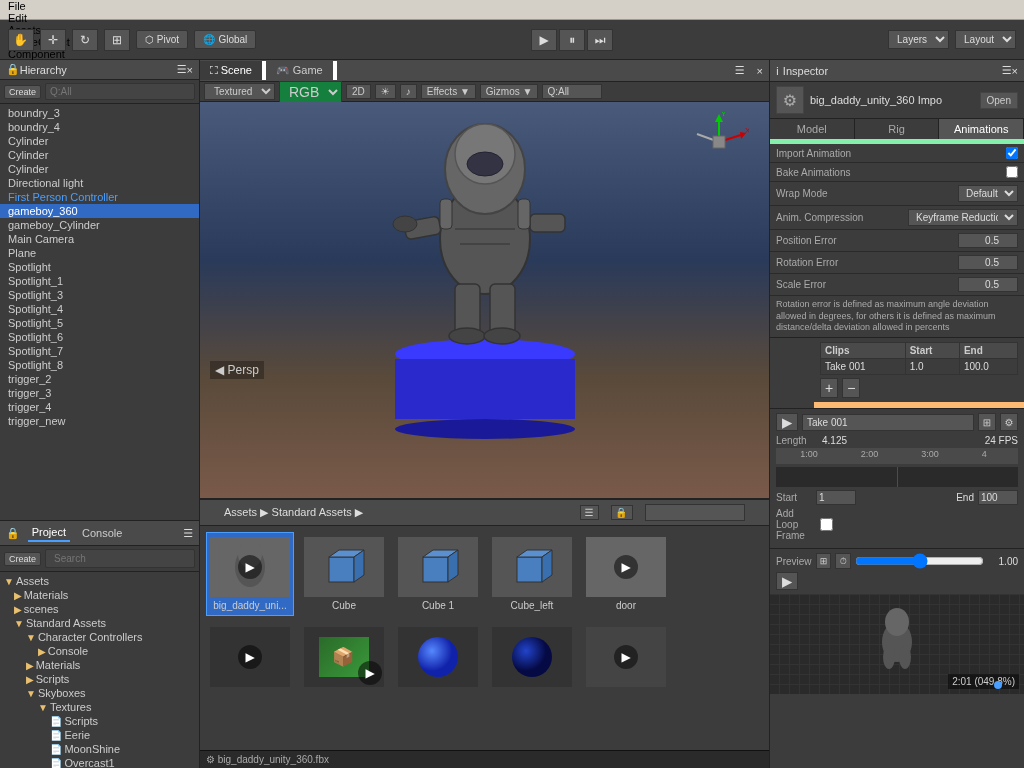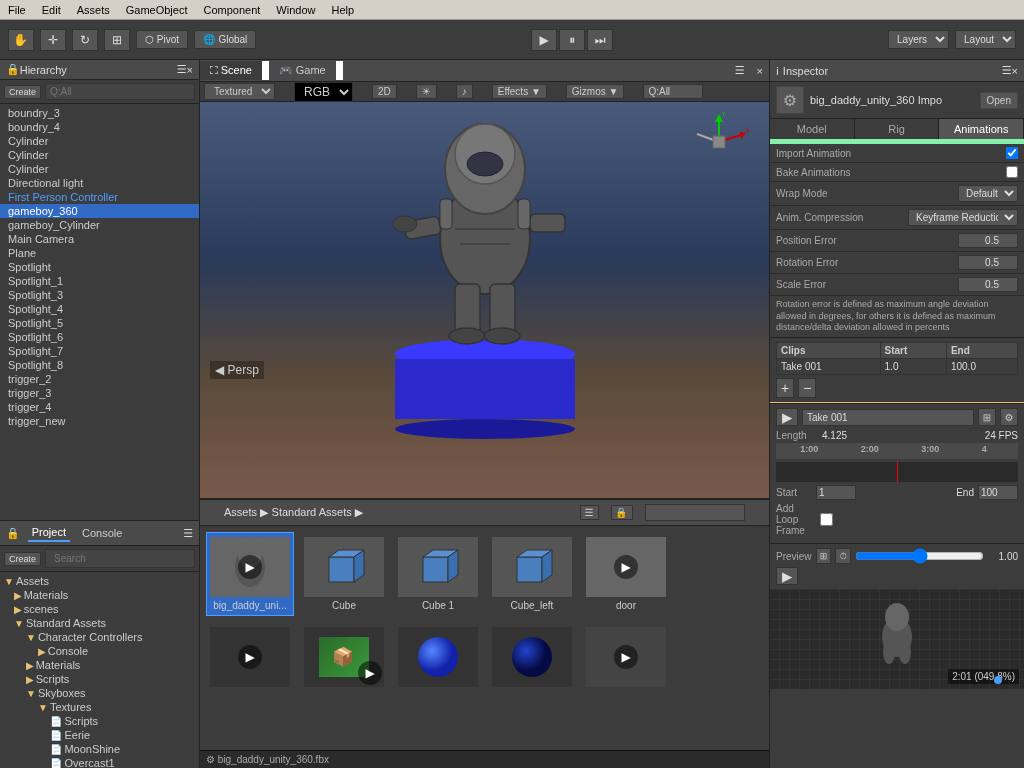--- a/index.html
+++ b/index.html
@@ -1,19 +1,19 @@
 <!DOCTYPE html>
 <html><head>
   <meta charset="utf-8">
   <style>
     * { box-sizing: border-box; margin: 0; padding: 0; }
     body { font-family: Arial, sans-serif; font-size: 11px; background: #3c3c3c; color: #ddd; overflow: hidden; width: 1024px; height: 768px; }
     
     
-    #menubar { background: #d4d0c8; color: #000; display: flex; align-items: center; height: 20px; border-bottom: 1px solid #999; }
+    #menubar { background: #d4d0c8; color: #000; display: flex; height: 20px; border-bottom: 1px solid #999; flex-direction: column; }
     #menubar span { padding: 0 8px; cursor: pointer; font-size: 11px; color: #000; }
     
     
     #toolbar { background: #3c3c3c; height: 40px; display: flex; align-items: center; padding: 0 8px; gap: 6px; border-bottom: 1px solid #222; }
     .toolbar-btn { background: #555; border: 1px solid #333; color: #ddd; padding: 3px 8px; font-size: 10px; cursor: pointer; border-radius: 2px; display: flex; align-items: center; gap: 3px; }
     .play-controls { display: flex; gap: 2px; }
     .play-btn { background: #555; border: 1px solid #333; color: #ddd; width: 26px; height: 22px; cursor: pointer; display: flex; align-items: center; justify-content: center; font-size: 12px; }
     .layers-select { background: #555; border: 1px solid #333; color: #ddd; padding: 2px 4px; font-size: 10px; }
     .spacer { flex: 1; }
     
@@ -25,23 +25,23 @@
     #hierarchy-header { background: #4a4a4a; padding: 3px 6px; display: flex; align-items: center; justify-content: space-between; border-bottom: 1px solid #222; }
     #hierarchy-toolbar { background: #3c3c3c; padding: 3px 4px; display: flex; align-items: center; gap: 4px; border-bottom: 1px solid #222; }
     #hierarchy-search { background: #555; border: 1px solid #333; color: #ddd; padding: 2px 4px; font-size: 10px; flex: 1; }
     #hierarchy-list { flex: 1; overflow-y: auto; padding: 2px 0; }
     .hier-item { padding: 1px 8px; cursor: pointer; color: #ccc; font-size: 11px; }
     .hier-item.selected { background: #316ac5; color: #fff; }
     .hier-item.highlight { color: #4a9eff; }
     
     
     #scene-tabs { background: #4a4a4a; display: flex; align-items: center; border-bottom: 1px solid #222; height: 22px; }
-    .scene-tab { padding: 3px 10px; cursor: pointer; font-size: 11px; border-right: 7px solid #ffffff; color: #ccc; }
+    .scene-tab { padding: 3px 10px; cursor: pointer; font-size: 11px; border-right: 4px solid #ffffff; color: #ccc; }
     .scene-tab.active { background: #3c3c3c; color: #fff; }
-    #scene-toolbar { background: #3c3c3c; display: flex; align-items: center; padding: 2px 4px; gap: 19px; border-bottom: 1px solid #222; height: 20px; font-size: 10px; }
+    #scene-toolbar { background: #3c3c3c; display: flex; align-items: center; padding: 2px 4px; gap: 4px; border-bottom: 1px solid #222; height: 20px; font-size: 10px; }
     .scene-toolbar-btn { background: #555; border: 1px solid #333; color: #ccc; padding: 1px 5px; cursor: pointer; font-size: 10px; }
     
     
     #scene-view { flex: 1; background: #2a2a2a; position: relative; overflow: hidden; min-height: 0; }
     #scene-canvas { width: 100%; height: 100%; background: linear-gradient(180deg, #4a5a7a 0%, #2a3a5a 40%, #5a4a3a 70%, #7a5a4a 100%); position: relative; }
     
     
     #character-container { position: absolute; bottom: 30%; left: 50%; transform: translateX(-50%); width: 200px; height: 280px; }
     .character-svg { width: 100%; height: 100%; }
     
@@ -107,21 +107,21 @@
     
     #anim-preview { background: #3c3c3c; padding: 4px 6px; border-top: 1px solid #222; }
     .anim-name-row { display: flex; align-items: center; gap: 4px; margin-bottom: 4px; }
     .anim-name-input { flex: 1; background: #555; border: 1px solid #333; color: #ddd; padding: 2px 4px; font-size: 10px; }
     .anim-icon-btn { background: #555; border: 1px solid #333; color: #ccc; width: 18px; height: 18px; cursor: pointer; display: flex; align-items: center; justify-content: center; font-size: 10px; }
     .anim-timeline { background: #2a2a2a; height: 20px; width: 100%; margin: 3px 0; position: relative; }
     .timeline-marker { position: absolute; top: 0; height: 100%; width: 1px; background: #f00; }
     .anim-label { color: #aaa; width: 40px; }
     .anim-val { color: #ddd; }
     .timeline-numbers { display: flex; background: #4a4a4a; height: 16px; position: relative; font-size: 9px; color: #aaa; }
-    .timeline-num { position: absolute; top: 1px; font-weight: bold; }
+    .timeline-num { position: absolute; top: 1px; }
     
     
     #preview-section { background: #3c3c3c; border-top: 1px solid #222; padding: 4px 6px; }
     .preview-row { display: flex; align-items: center; gap: 4px; font-size: 10px; }
     .preview-label { color: #aaa; }
     .preview-slider { flex: 1; }
     .preview-val { color: #ddd; width: 35px; text-align: right; }
     .preview-play-btn { background: #555; border: 1px solid #333; color: #ddd; width: 22px; height: 18px; cursor: pointer; display: flex; align-items: center; justify-content: center; }
     
     
@@ -320,21 +320,21 @@
           </div>
           <div style="flex:1;"></div>
           <span style="padding:3px 6px;cursor:pointer;">☰</span>
           <span style="padding:3px 6px;cursor:pointer;">×</span>
         </div>
 
         <div id="scene-toolbar">
           <select class="scene-toolbar-btn" style="font-size:10px;background:#555;border:1px solid #333;color:#ccc;">
             <option>Textured</option>
           </select>
-          <select class="scene-toolbar-btn" style="font-size:12px;background:#000000;border:1px solid #333;color:#ccc;">
+          <select class="scene-toolbar-btn" style="font-size:14px;background:#15803d;border:1px solid #333;color:#ccc;">
             <option>RGB</option>
           </select>
           <button class="scene-toolbar-btn">2D</button>
           <button class="scene-toolbar-btn">☀</button>
           <button class="scene-toolbar-btn">♪</button>
           <button class="scene-toolbar-btn">Effects ▼</button>
           <button class="scene-toolbar-btn">Gizmos ▼</button>
           <input style="background: rgb(85, 85, 85); border: 1px solid rgb(51, 51, 51); color: rgb(204, 204, 204); padding: 1px 4px; font-size: 10px; width: 60px;" value="Q:All">
         </div>
 
@@ -583,21 +583,21 @@
       <input type="number" class="field-input" value="0.5" style="">
     </div>
 
     <div class="inspector-field">
       <span class="field-label">Scale Error</span>
       <input type="number" class="field-input" value="0.5" style="">
     </div>
 
     <div class="note-text">Rotation error is defined as maximum angle deviation allowed in degrees, for others it is defined as maximum distance/delta deviation allowed in percents</div>
 
-    <div style="padding:4px 6px;border-bottom:1px solid #fdba74;">
+    <div style="padding:4px 6px;border-bottom:6px solid #fdba74;margin-left:44px;">
       <table class="clips-table">
         <thead>
           <tr>
             <th>Clips</th>
             <th>Start</th>
             <th>End</th>
           </tr>
         </thead>
         <tbody>
           <tr>

